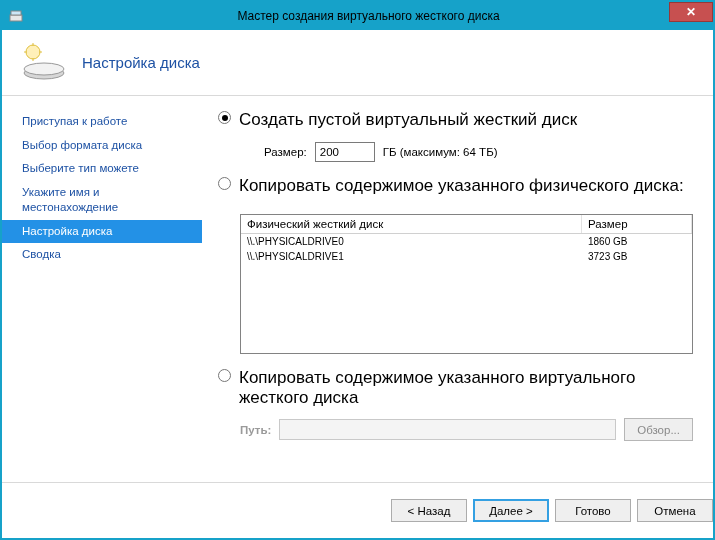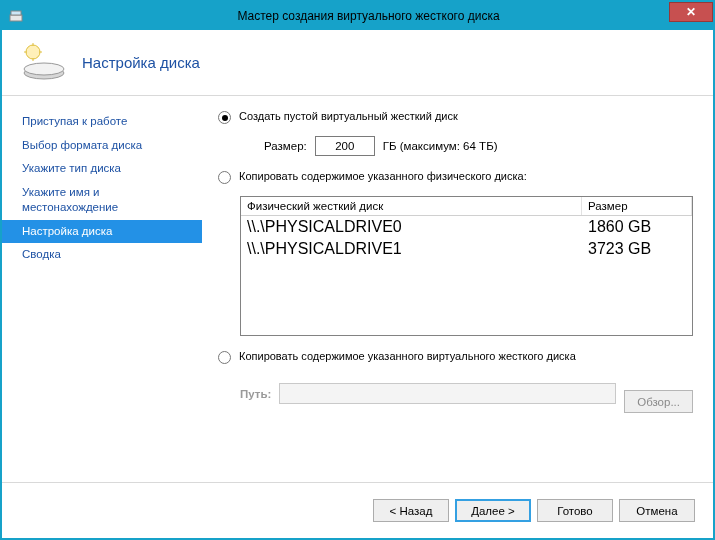--- a/index.html
+++ b/index.html
@@ -14,35 +14,35 @@
   .header-title { font-size: 15px; color:#1e52a4; }
   .body { flex:1; display:flex; }
   .sidebar { width: 200px; padding: 14px 0 0 0; background:#fff; }
   .sidebar-item { padding: 4px 20px; font-size: 11.5px; color:#1e52a4; cursor:pointer; line-height:1.35; }
   .sidebar-item.selected { background:#2391e6; color:#fff; }
   .main { flex:1; padding: 14px 20px 10px 14px; display:flex; flex-direction:column; }
   .intro { font-size: 11.5px; color:#000; line-height:1.35; margin-bottom: 12px; }
   .opt-row { display:flex; align-items:flex-start; margin-bottom: 6px; }
   .radio { width:13px; height:13px; margin: 1px 8px 0 2px; border:1px solid #777; border-radius:50%; flex-shrink:0; display:flex; align-items:center; justify-content:center; background:#fff; }
   .radio.checked::after { content:""; width:6px; height:6px; background:#000; border-radius:50%; display:block; }
-  .opt-label { font-size:11px;text-align:center; }
+  .opt-label { font-size:17px; }
   .size-row { margin: 6px 0 14px 24px; display:flex; align-items:center; font-size:11.5px; gap:8px;padding-left:24px; }
-  .size-input { width: 60px; height:20px; border:1px solid #7a7a7a; text-align:center; padding:0 4px; font-size:11.5px; }
-  .list-box { margin: 6px 0 14px 24px; border:1px solid #828282; height: 140px; background:#fff; }
+  .size-input { width: 60px; height:20px; border:1px solid #7a7a7a; text-align:left; padding:0 4px; font-size:11.5px; }
+  .list-box { margin: 12px 0 14px 24px; border:1px solid #828282; height: 140px; background:#fff; }
   .list-header { display:flex; border-bottom:1px solid #d0d0d0; font-size:11.5px; background:#fff; }
   .list-header .col { padding:3px 6px; border-right:1px solid #e2e2e2; }
   .col1 { flex:1; }
   .col2 { width: 110px; }
-  .list-row { display:flex; font-size:16px; }
+  .list-row { display:flex; font-size:10px; }
   .list-row .col { padding:2px 6px; }
   .path-row { margin: 4px 0 0 24px; display:flex; align-items:center; gap:8px; }
   .path-label { color:#9a9a9a; font-size:11.5px;font-weight:bold; }
   .path-input { flex:1; height:21px; border:1px solid #c9c9c9; background:#f4f4f4; }
-  .browse-btn { height:23px; padding: 0 12px; border:1px solid #b6b6b6; background:#efefef; color:#8a8a8a; font-size:11.5px;margin-top:16px; }
-  .footer { height: 56px; border-top:1px solid #d9d9d9; display:flex; align-items:center; justify-content:flex-end; padding-right: 18px; gap: 6px; }
+  .browse-btn { height:23px; padding: 0 12px; border:1px solid #b6b6b6; background:#efefef; color:#8a8a8a; font-size:11.5px; }
+  .footer { height: 56px; border-top:1px solid #d9d9d9; display:flex; align-items:center; justify-content:flex-end; gap: 6px; }
   .btn { height:23px; min-width:76px; padding:0 10px; border:1px solid #acacac; background:#efefef; font-size:11.5px; cursor:pointer; }
   .btn.primary { border:2px solid #34a0e2; }
 </style>
 </head>
 <body>
 
 <div class="window">
 
   <div class="titlebar">
     <span class="titlebar-icon">
@@ -72,21 +72,21 @@
       </svg>
     </span>
     <div class="header-title">Настройка диска</div>
   </div>
 
   <div class="body">
 
     <div class="sidebar">
       <div class="sidebar-item">Приступая к работе</div>
       <div class="sidebar-item">Выбор формата диска</div>
-      <div class="sidebar-item">Укажите тип диска</div>
+      <div class="sidebar-item">Выберите тип можете</div>
       <div class="sidebar-item">Укажите имя и местонахождение</div>
       <div class="sidebar-item selected">Настройка диска</div>
       <div class="sidebar-item">Сводка</div>
     </div>
 
     <div class="main">
 
       <div class="opt-row">
         <span class="radio checked"></span>
         <span class="opt-label">Создать пустой виртуальный жесткий диск</span>

